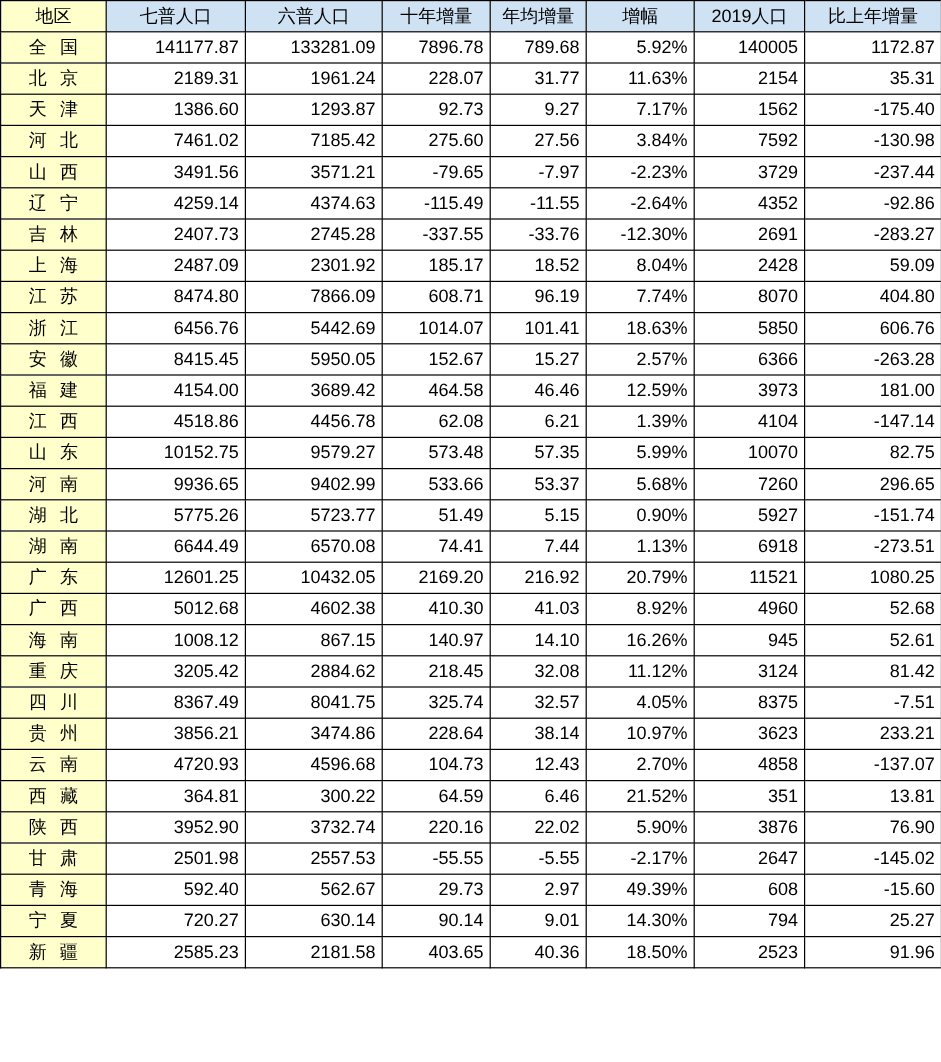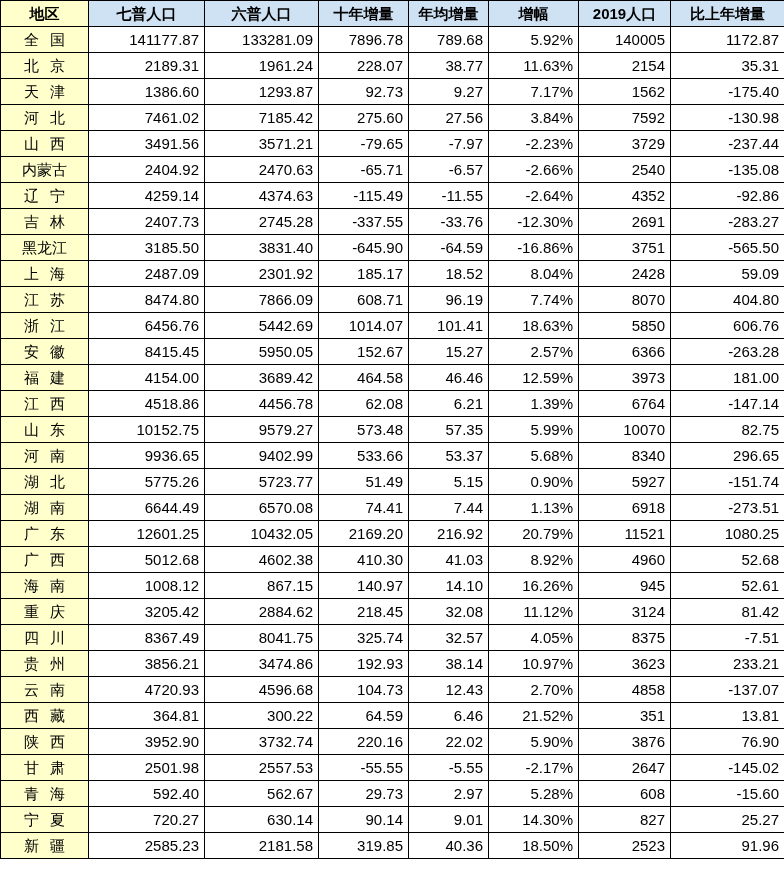--- a/index.html
+++ b/index.html
@@ -25,21 +25,21 @@
     height: 25px;
     line-height: 25px;
     padding: 0 5px;
     box-sizing: border-box;
     white-space: nowrap;
     overflow: hidden;
   }
   table.pop-table thead th {
     background: #cfe2f3;
     text-align: center;
-    font-weight: bold;
+    font-weight: normal;
     color: #000;
   }
   table.pop-table thead th.region-head {
     background: #ffffcc;
   }
   td.region-cell {
     background: #ffffcc;
     text-align: center;
     letter-spacing: 0;
   }
@@ -110,21 +110,21 @@
       <tr>
         <td class="region-cell">
           <div class="region-inner">
             <span>北</span>
             <span>京</span>
           </div>
         </td>
         <td class="num">2189.31</td>
         <td class="num">1961.24</td>
         <td class="num">228.07</td>
-        <td class="num">38.77</td>
+        <td class="num">31.77</td>
         <td class="num">11.63%</td>
         <td class="num">2154</td>
         <td class="num">35.31</td>
       </tr>
       <tr>
         <td class="region-cell">
           <div class="region-inner">
             <span>天</span>
             <span>津</span>
           </div>
@@ -162,32 +162,20 @@
         <td class="num">3491.56</td>
         <td class="num">3571.21</td>
         <td class="num">-79.65</td>
         <td class="num">-7.97</td>
         <td class="num">-2.23%</td>
         <td class="num">3729</td>
         <td class="num">-237.44</td>
       </tr>
       <tr>
         <td class="region-cell">
-          <div class="region-inner one-char">内蒙古</div>
-        </td>
-        <td class="num">2404.92</td>
-        <td class="num">2470.63</td>
-        <td class="num">-65.71</td>
-        <td class="num">-6.57</td>
-        <td class="num">-2.66%</td>
-        <td class="num">2540</td>
-        <td class="num">-135.08</td>
-      </tr>
-      <tr>
-        <td class="region-cell">
           <div class="region-inner">
             <span>辽</span>
             <span>宁</span>
           </div>
         </td>
         <td class="num">4259.14</td>
         <td class="num">4374.63</td>
         <td class="num">-115.49</td>
         <td class="num">-11.55</td>
         <td class="num">-2.64%</td>
@@ -204,32 +192,20 @@
         <td class="num">2407.73</td>
         <td class="num">2745.28</td>
         <td class="num">-337.55</td>
         <td class="num">-33.76</td>
         <td class="num">-12.30%</td>
         <td class="num">2691</td>
         <td class="num">-283.27</td>
       </tr>
       <tr>
         <td class="region-cell">
-          <div class="region-inner one-char">黑龙江</div>
-        </td>
-        <td class="num">3185.50</td>
-        <td class="num">3831.40</td>
-        <td class="num">-645.90</td>
-        <td class="num">-64.59</td>
-        <td class="num">-16.86%</td>
-        <td class="num">3751</td>
-        <td class="num">-565.50</td>
-      </tr>
-      <tr>
-        <td class="region-cell">
           <div class="region-inner">
             <span>上</span>
             <span>海</span>
           </div>
         </td>
         <td class="num">2487.09</td>
         <td class="num">2301.92</td>
         <td class="num">185.17</td>
         <td class="num">18.52</td>
         <td class="num">8.04%</td>
@@ -301,21 +277,21 @@
           <div class="region-inner">
             <span>江</span>
             <span>西</span>
           </div>
         </td>
         <td class="num">4518.86</td>
         <td class="num">4456.78</td>
         <td class="num">62.08</td>
         <td class="num">6.21</td>
         <td class="num">1.39%</td>
-        <td class="num">6764</td>
+        <td class="num">4104</td>
         <td class="num">-147.14</td>
       </tr>
       <tr>
         <td class="region-cell">
           <div class="region-inner">
             <span>山</span>
             <span>东</span>
           </div>
         </td>
         <td class="num">10152.75</td>
@@ -331,21 +307,21 @@
           <div class="region-inner">
             <span>河</span>
             <span>南</span>
           </div>
         </td>
         <td class="num">9936.65</td>
         <td class="num">9402.99</td>
         <td class="num">533.66</td>
         <td class="num">53.37</td>
         <td class="num">5.68%</td>
-        <td class="num">8340</td>
+        <td class="num">7260</td>
         <td class="num">296.65</td>
       </tr>
       <tr>
         <td class="region-cell">
           <div class="region-inner">
             <span>湖</span>
             <span>北</span>
           </div>
         </td>
         <td class="num">5775.26</td>
@@ -448,21 +424,21 @@
       </tr>
       <tr>
         <td class="region-cell">
           <div class="region-inner">
             <span>贵</span>
             <span>州</span>
           </div>
         </td>
         <td class="num">3856.21</td>
         <td class="num">3474.86</td>
-        <td class="num">192.93</td>
+        <td class="num">228.64</td>
         <td class="num">38.14</td>
         <td class="num">10.97%</td>
         <td class="num">3623</td>
         <td class="num">233.21</td>
       </tr>
       <tr>
         <td class="region-cell">
           <div class="region-inner">
             <span>云</span>
             <span>南</span>
@@ -525,48 +501,48 @@
         <td class="region-cell">
           <div class="region-inner">
             <span>青</span>
             <span>海</span>
           </div>
         </td>
         <td class="num">592.40</td>
         <td class="num">562.67</td>
         <td class="num">29.73</td>
         <td class="num">2.97</td>
-        <td class="num">5.28%</td>
+        <td class="num">49.39%</td>
         <td class="num">608</td>
         <td class="num">-15.60</td>
       </tr>
       <tr>
         <td class="region-cell">
           <div class="region-inner">
             <span>宁</span>
             <span>夏</span>
           </div>
         </td>
         <td class="num">720.27</td>
         <td class="num">630.14</td>
         <td class="num">90.14</td>
         <td class="num">9.01</td>
         <td class="num">14.30%</td>
-        <td class="num">827</td>
+        <td class="num">794</td>
         <td class="num">25.27</td>
       </tr>
       <tr>
         <td class="region-cell">
           <div class="region-inner">
             <span>新</span>
             <span>疆</span>
           </div>
         </td>
         <td class="num">2585.23</td>
         <td class="num">2181.58</td>
-        <td class="num">319.85</td>
+        <td class="num">403.65</td>
         <td class="num">40.36</td>
         <td class="num">18.50%</td>
         <td class="num">2523</td>
         <td class="num">91.96</td>
       </tr>
     </tbody>
 </table>
 
 </body></html>

